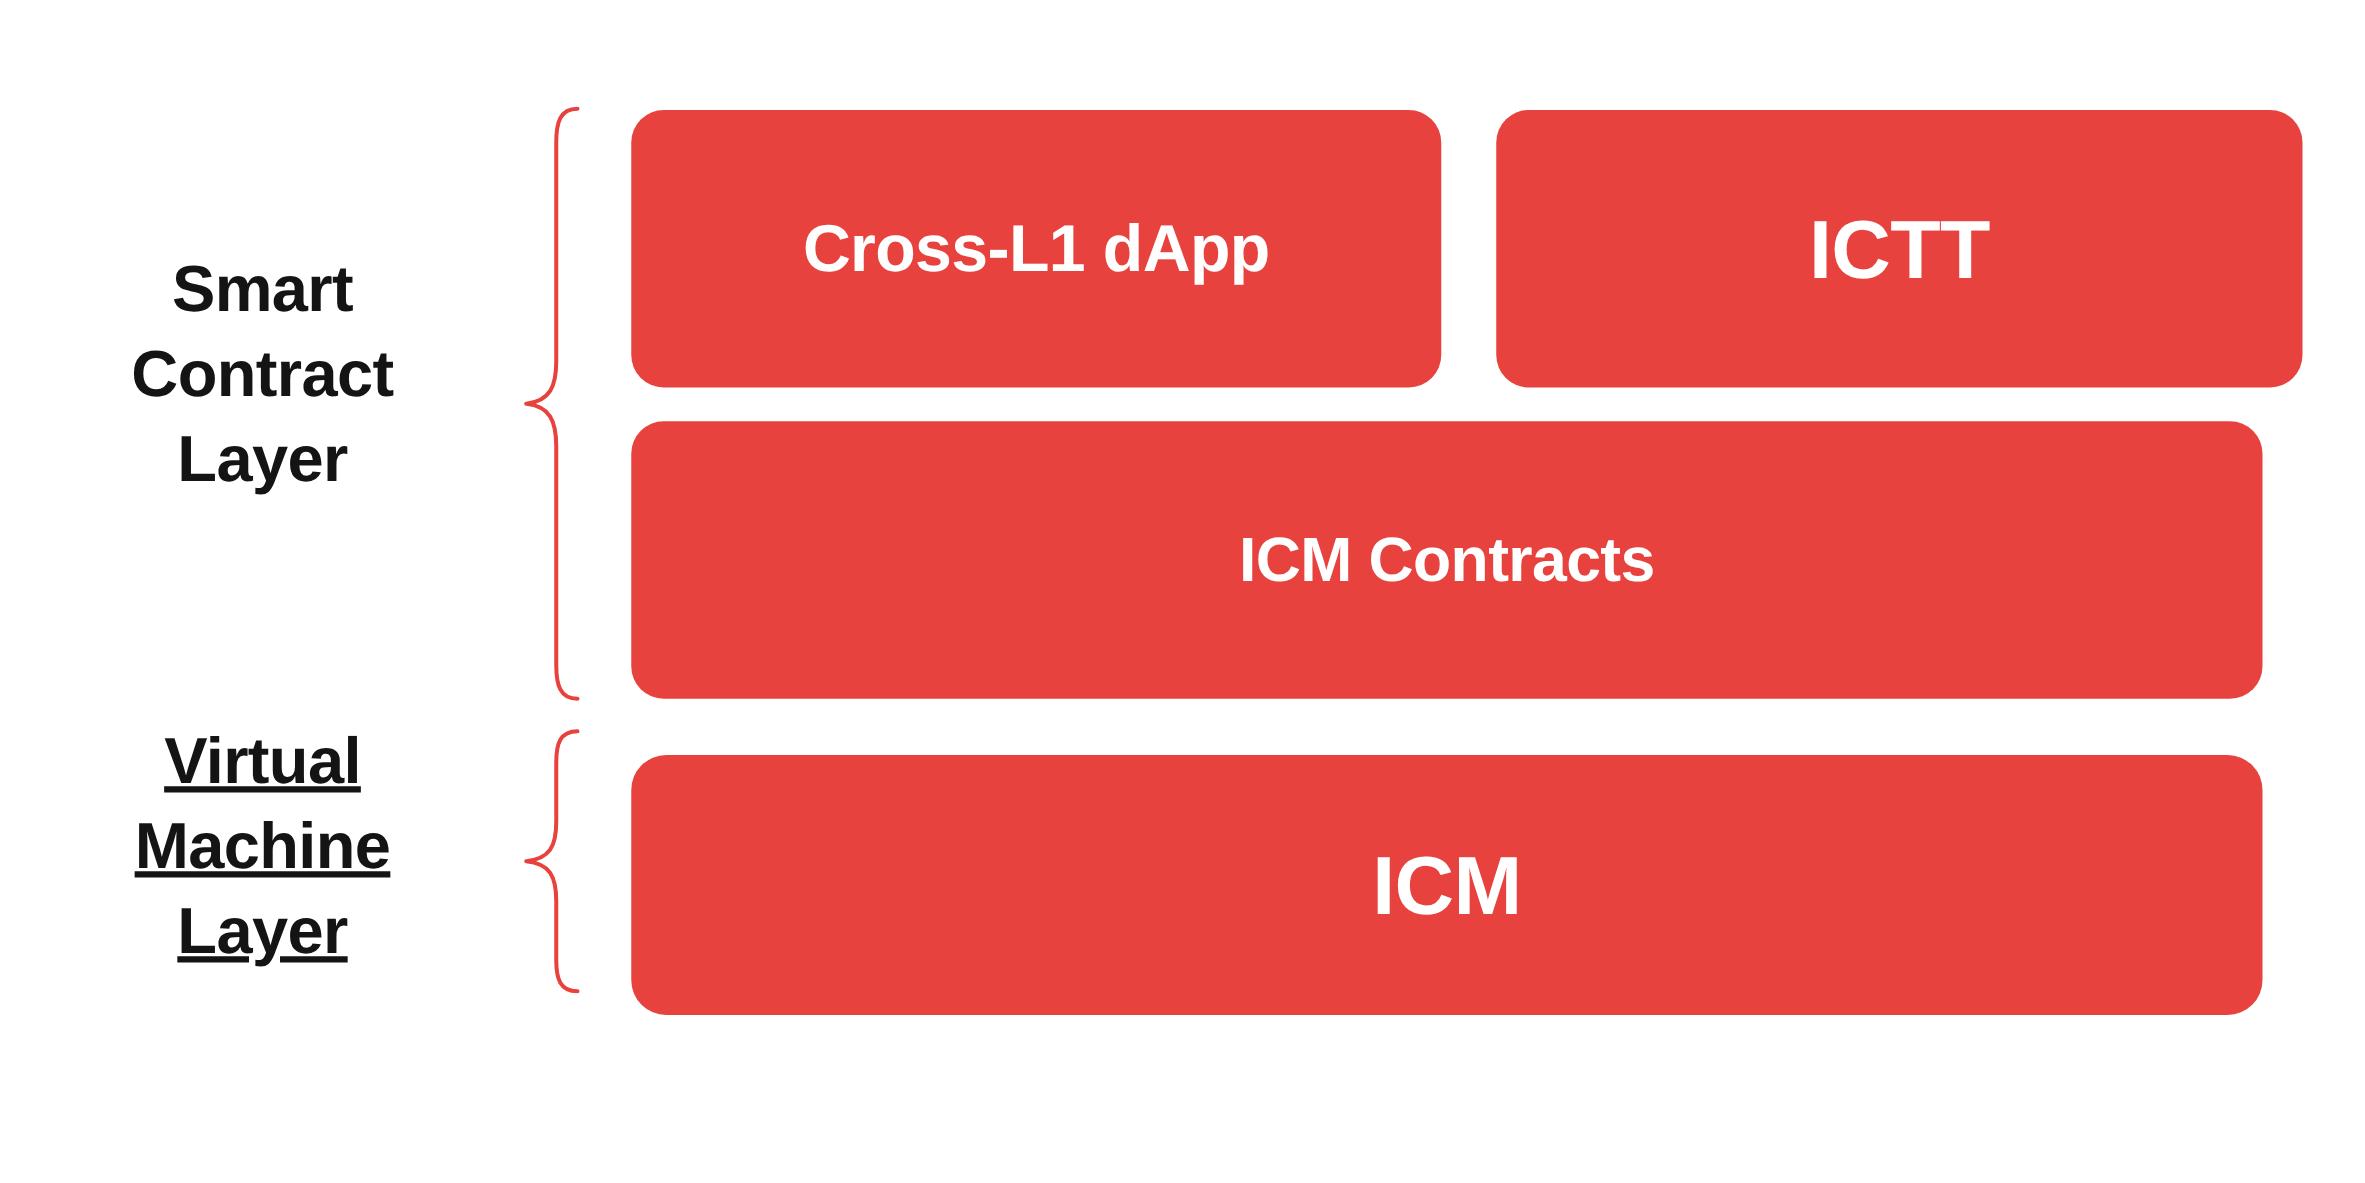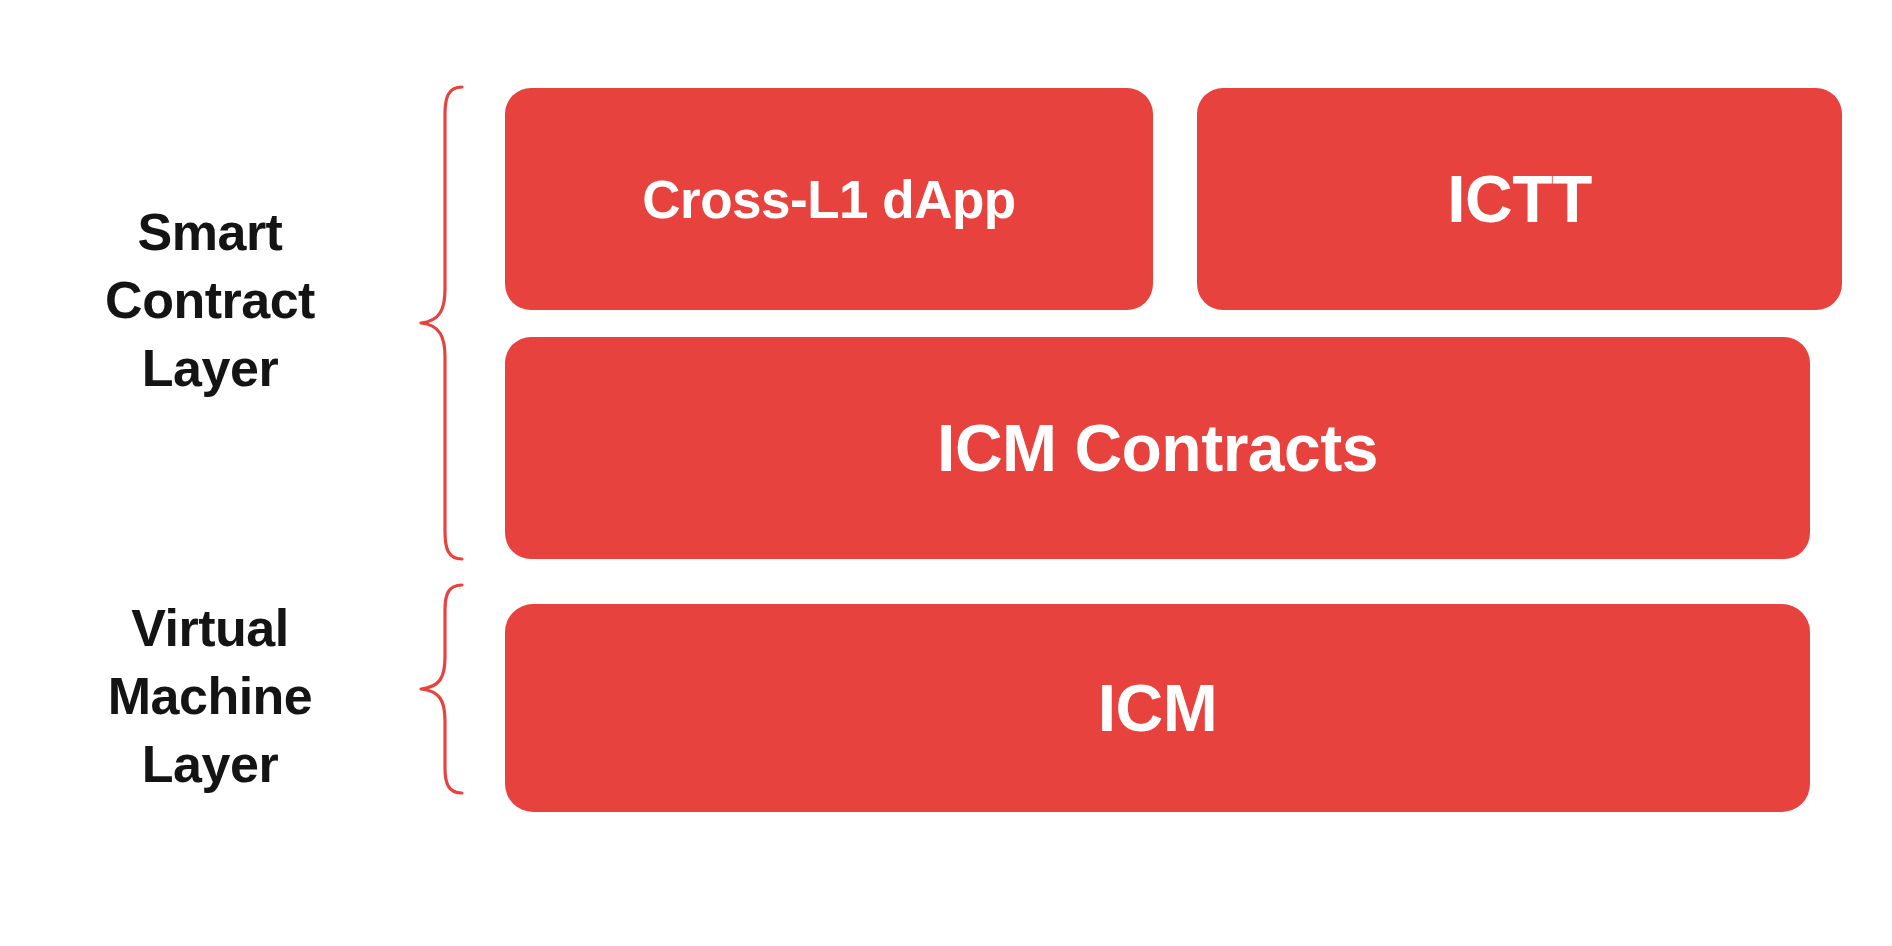--- a/index.html
+++ b/index.html
@@ -28,21 +28,21 @@
     text-align: center;
     color: #141414;
     font-weight: 700;
     font-size: 52px;
     line-height: 68px;
     letter-spacing: -0.5px;
     font-family: "Liberation Sans", sans-serif;
     white-space: pre-line;
   }
   #label-smart-contract { top: 198px; }
-  #label-virtual-machine { top: 594px; }
+  #label-virtual-machine { top: 575px; text-decoration: underline; }
 
   
   .brace {
     position: absolute;
     left: 418px;
     width: 46px;
   }
   .brace svg { display: block; width: 100%; height: 100%; }
   #brace-smart-contract { top: 84px;  height: 478px; }
   #brace-virtual-machine { top: 582px; height: 214px; }
@@ -70,21 +70,21 @@
   #box-cross-l1-dapp .box-label { font-size: 53px; }
 
   #box-ictt {
     left: 1165px; top: 88px; width: 645px; height: 222px; margin-left: 32px;
   }
   #box-ictt .box-label { font-size: 66px; }
 
   #box-icm-contracts {
     left: 505px; top: 337px; width: 1305px; height: 222px;
   }
-  #box-icm-contracts .box-label { font-size: 66px; }
+  #box-icm-contracts .box-label { font-size: 50px; }
 
   #box-icm {
     left: 505px; top: 604px; width: 1305px; height: 208px;
     border-radius: 28px;
   }
   #box-icm .box-label { font-size: 66px; }
 </style>
 </head>
 <body>
 

